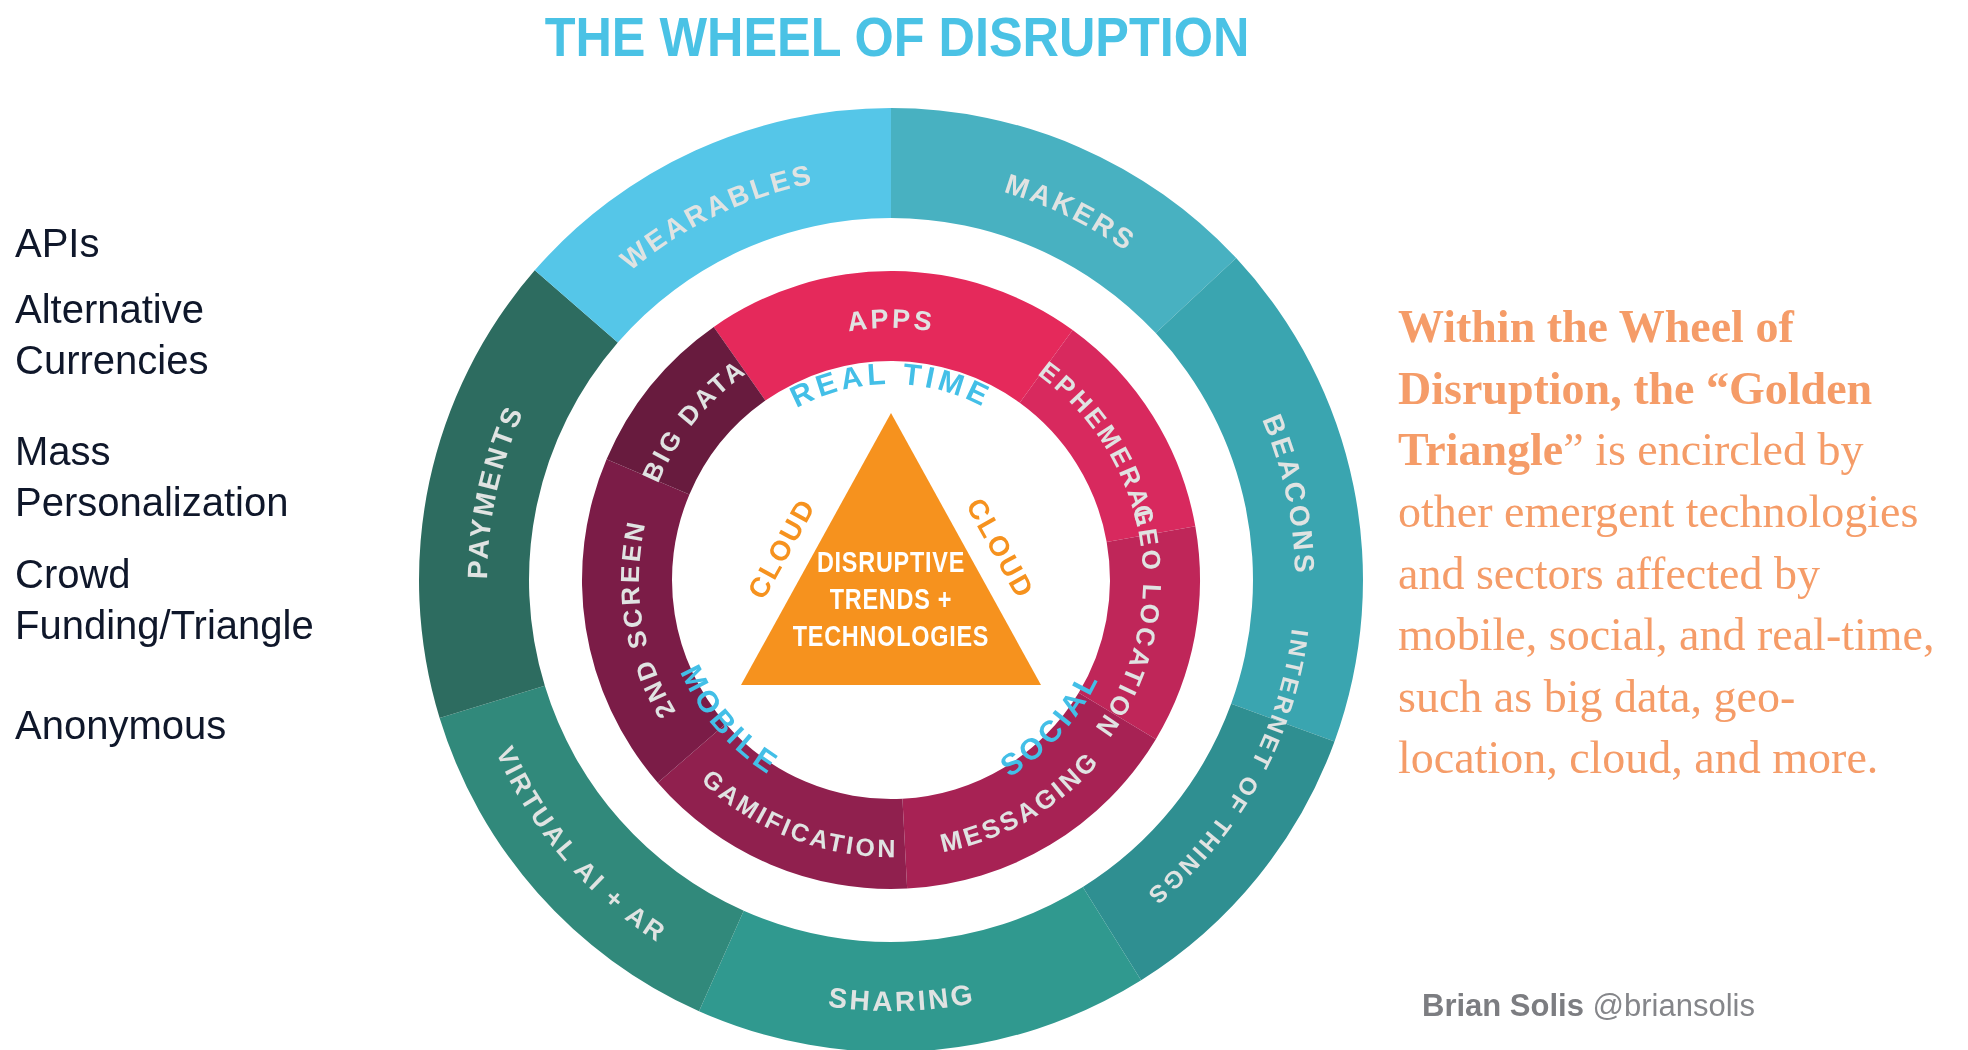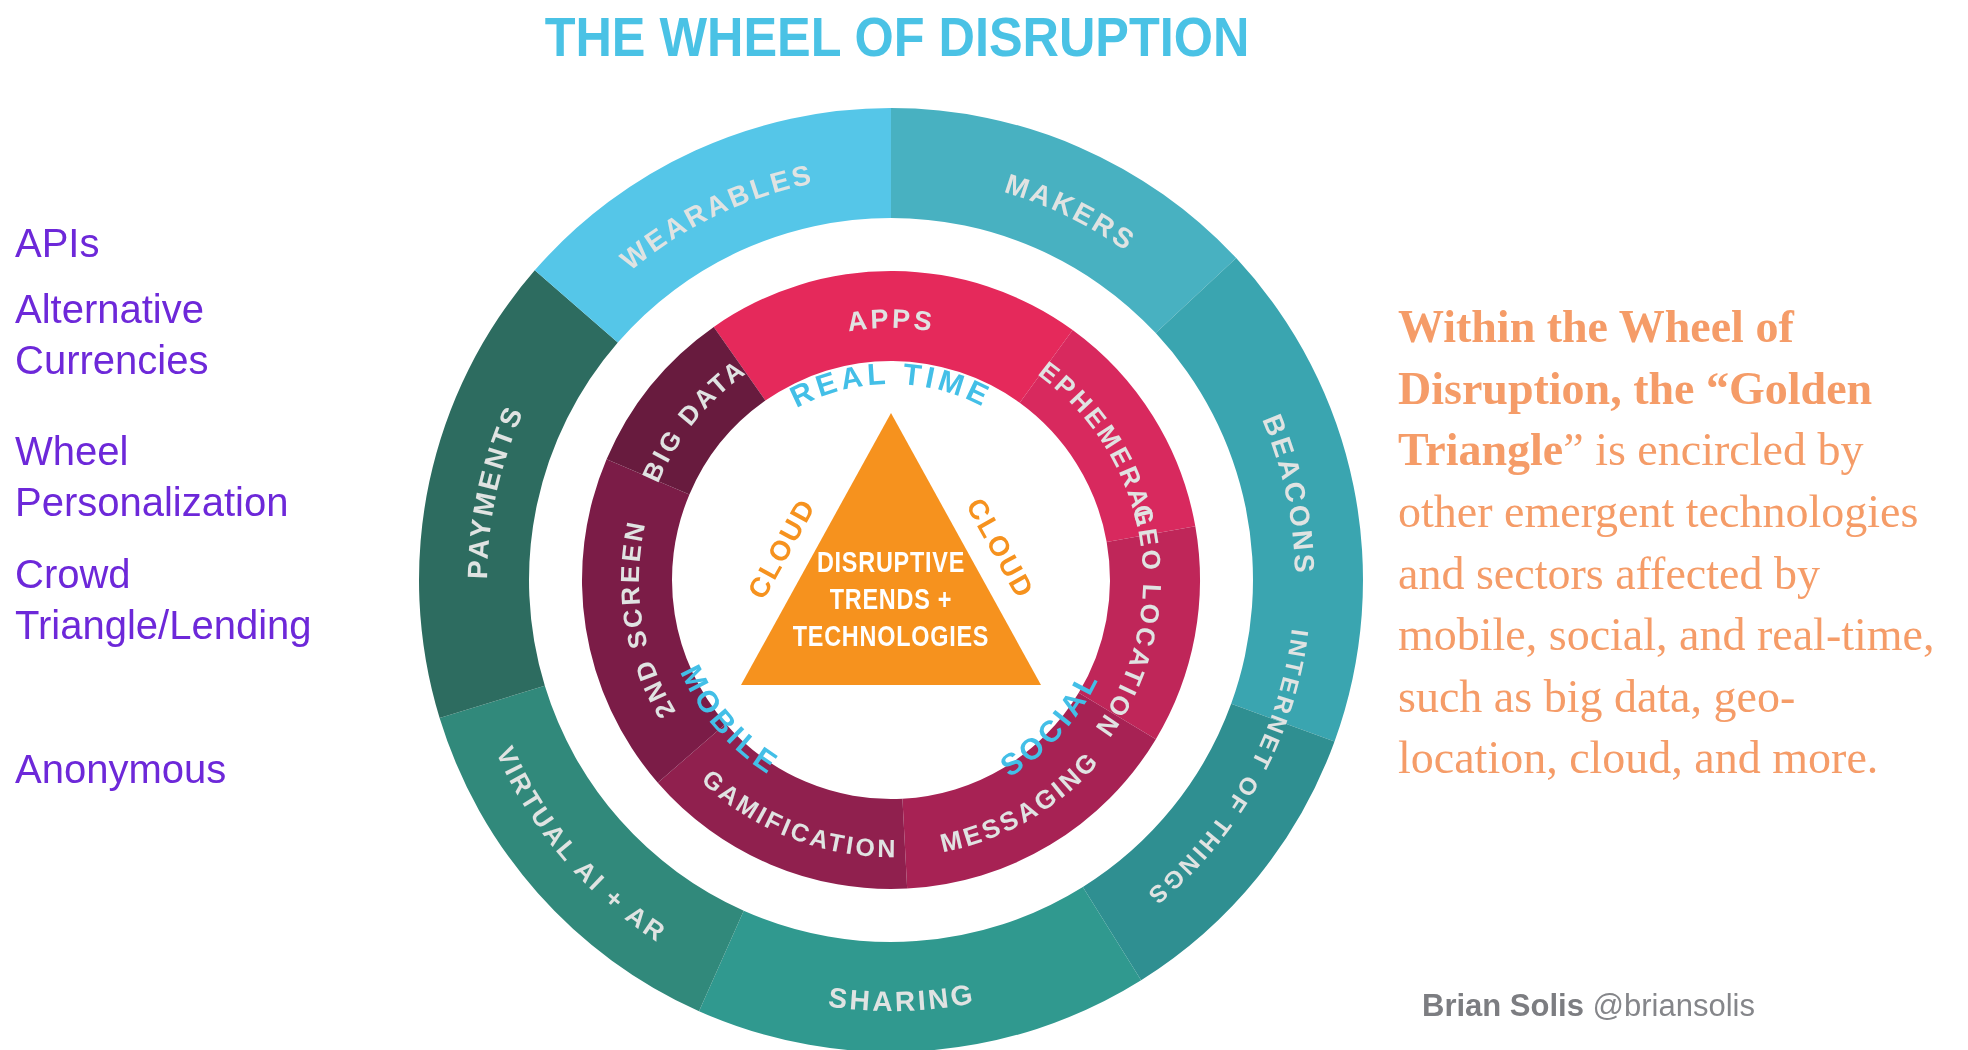--- a/index.html
+++ b/index.html
@@ -8,23 +8,23 @@
     background:#ffffff;font-family:"Liberation Sans", sans-serif;
   }
   #wheel-svg{position:absolute;left:0;top:0;}
   .page-title{
     position:absolute;left:897px;top:4px;transform:translateX(-50%) scaleX(0.9);
     transform-origin:center top;white-space:nowrap;
     font-size:56px;font-weight:bold;letter-spacing:0px;color:#4AC2E5;
   }
   .left-list-item{
     position:absolute;left:15px;width:360px;
-    font-size:40px;line-height:1.27;color:#6d28d9;white-space:pre-line;
+    font-size:40px;line-height:1.27;color:#0f172a;white-space:pre-line;
   }
-  .ll0{top:218px}.ll1{top:284px}.ll2{top:426px}.ll3{top:549px}.ll4{top:744px}
+  .ll0{top:218px}.ll1{top:284px}.ll2{top:426px}.ll3{top:549px}.ll4{top:700px}
   .annotation{
     position:absolute;left:1398px;top:296px;width:552px;
     font-size:46px;line-height:1.34;color:#F59C68;font-family:Liberation Serif, serif;
   }
   .annotation b{font-weight:bold;color:#F59C68;}
   .attribution{
     position:absolute;left:1422px;top:988px;
     font-size:31px;color:#85868A;white-space:nowrap;
   }
   .attribution b{font-weight:bold;color:#7C7D81;text-align:center;}
@@ -90,21 +90,21 @@
     </g>
     <text transform="translate(790 553) rotate(-61)" text-anchor="middle" font-size="28" font-weight="bold" fill="#F6921E" letter-spacing="2">CLOUD</text>
     <text transform="translate(992 553) rotate(61)" text-anchor="middle" font-size="28" font-weight="bold" fill="#F6921E" letter-spacing="2">CLOUD</text>
   </svg>
 
 <div class="page-title">THE WHEEL OF DISRUPTION</div>
 
 <div class="left-list-item ll0">APIs</div>
 <div class="left-list-item ll1">Alternative
 Currencies</div>
-<div class="left-list-item ll2">Wheel
+<div class="left-list-item ll2">Mass
 Personalization</div>
 <div class="left-list-item ll3">Crowd
-Triangle/Lending</div>
+Funding/Triangle</div>
 <div class="left-list-item ll4">Anonymous</div>
 
 <div class="annotation"><b>Within the Wheel of Disruption, the “Golden Triangle</b><span>” is encircled by other emergent technologies and sectors affected by mobile, social, and real-time, such as big data, geo-location, cloud, and more.</span></div>
 
 <div class="attribution"><b>Brian Solis</b><span> @briansolis</span></div>
 
 </body></html>

